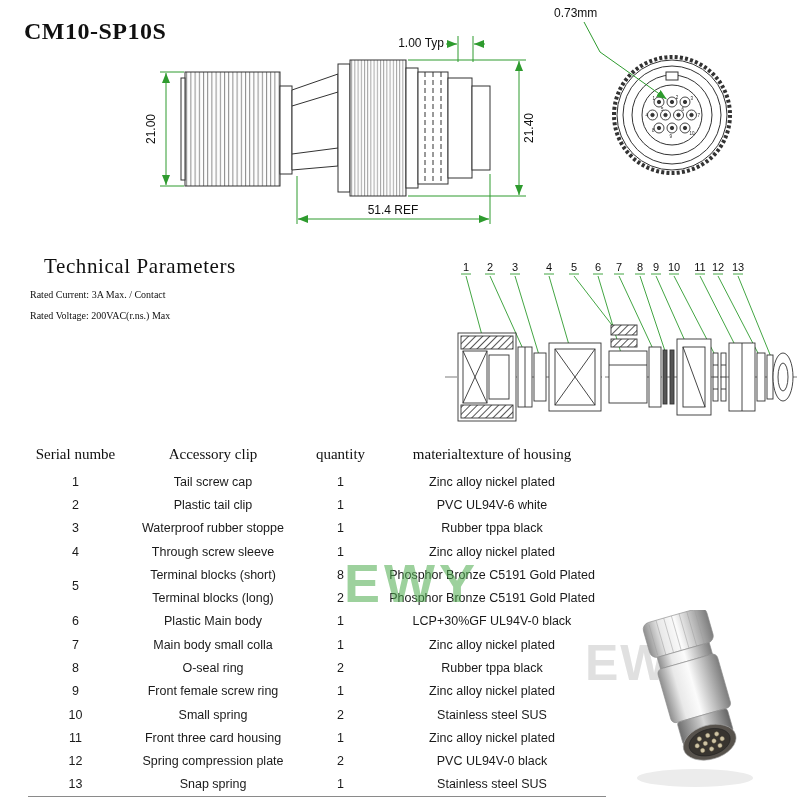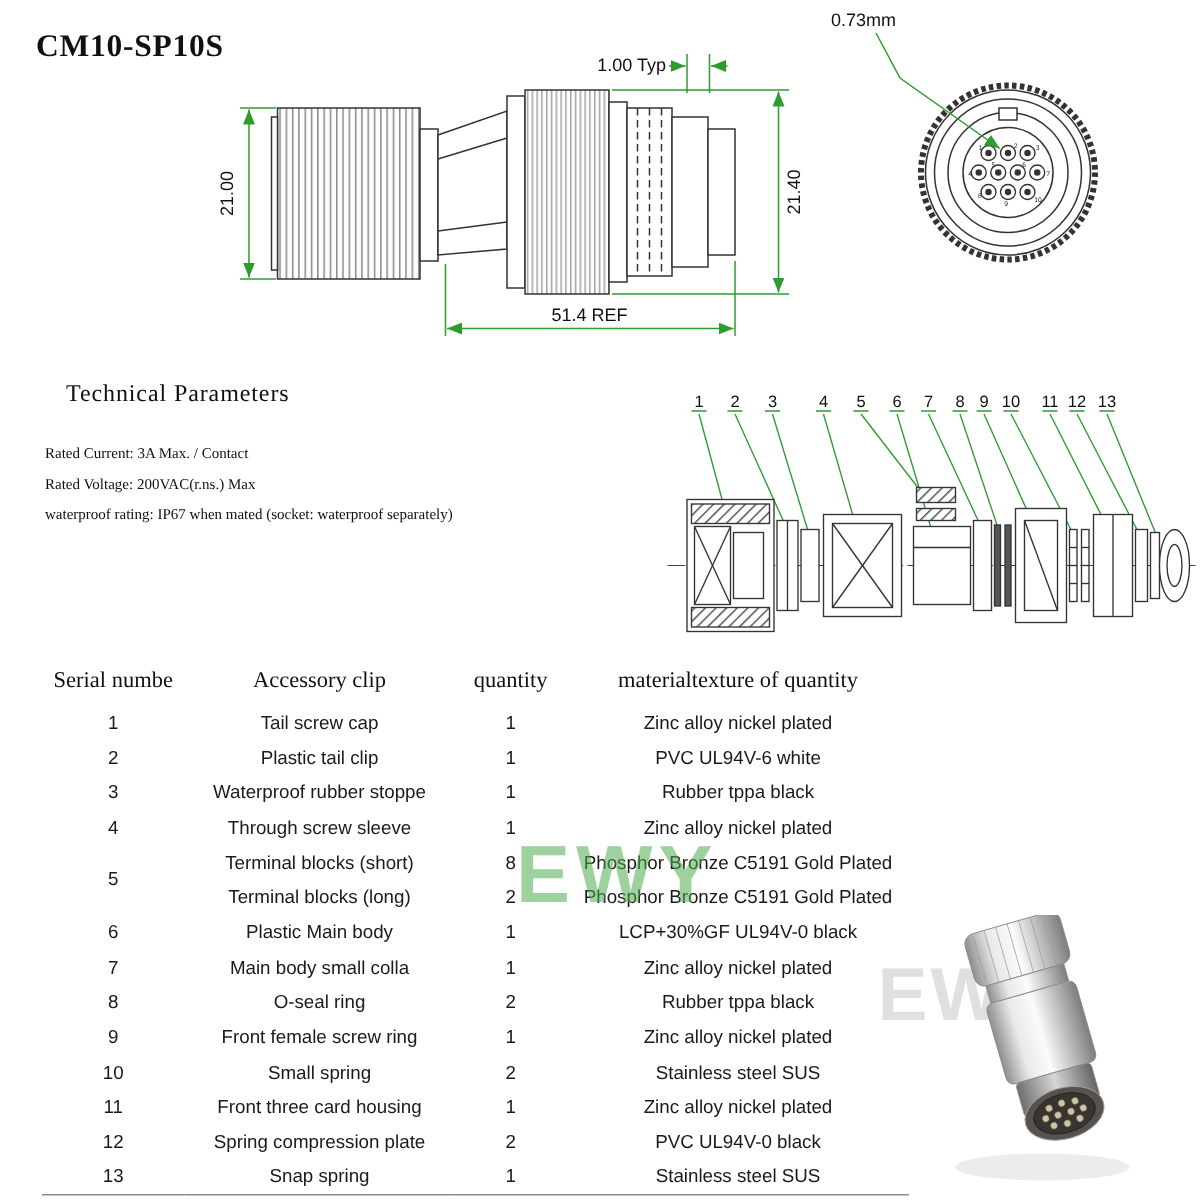--- a/index.html
+++ b/index.html
@@ -1,22 +1,22 @@
 <!DOCTYPE html>
 <html><head>
 <meta charset="utf-8">
 <style>
   * { margin:0; padding:0; box-sizing:border-box; }
   html,body { background:#fff; }
   body { font-family:"Liberation Sans", sans-serif; }
   #canvas { position:relative; width:800px; height:800px; background:#ffffff; overflow:hidden; }
   .abs { position:absolute; }
-  #title { left:24px; top:18px; font-family:"Liberation Serif", serif; font-weight:bold; font-size:21px; color:#101010; letter-spacing:0.5px;text-align:center; }
+  #title { left:24px; top:18px; font-family:"Liberation Serif", serif; font-weight:bold; font-size:24px; color:#101010; letter-spacing:0.5px;text-align:center; }
   #techparams { left:30px; top:254px; width:440px; font-family:"Liberation Serif", serif; color:#101010; }
-  #techparams .tp-head { font-size:16px; margin:0 0 21px 14px; letter-spacing:0.6px; }
+  #techparams .tp-head { font-size:21px; margin:0 0 6px 14px; letter-spacing:0.6px; }
   #techparams .line { font-size:10px; line-height:20.5px; white-space:nowrap; }
   #parts-table { left:28px; top:438px; width:578px; border-collapse:collapse; }
   #parts-table th { font-family:"Liberation Serif", serif; font-size:15px; font-weight:normal; height:32px; color:#101010; text-align:center; }
   #parts-table td { font-size:12.5px; text-align:center; height:23.3px; color:#1a1a1a; }
   #parts-table tr.lastrow td { border-bottom:1px solid #8a8a8a; }
   .col-serial { width:95px; } .col-name { width:180px; } .col-qty { width:75px; } .col-mat { width:228px; }
   .wm-green { left:344px; top:552px; font-size:54px; font-weight:bold; color:rgba(76,172,76,0.55); letter-spacing:4px; z-index:5; pointer-events:none; }
   .wm-gray { left:585px; top:634px; font-size:50px; font-weight:bold; color:#e0e0e0; letter-spacing:2px; z-index:1; pointer-events:none; }
   #product-photo { left:595px; top:610px; z-index:2; }
   svg text { font-family:"Liberation Sans", sans-serif; }
@@ -150,21 +150,20 @@
         </g>
     </g>
     <polyline points="44,22 60,52 126.5,99" fill="none" stroke="#2e9b2e" stroke-width="1" marker-end="url(#arF)"></polyline>
     <text class="dim-text" x="14" y="17">0.73mm</text>
   </svg>
 
   <div id="techparams" class="abs">
     <div class="tp-head">Technical Parameters</div>
     <div class="line">Rated Current: 3A Max. / Contact</div>
     <div class="line">Rated Voltage: 200VAC(r.ns.) Max</div>
-    <div class="line">waterproof rating: IP67 when mated (socket: waterproof separately)</div>
   </div>
 
   <svg class="abs" style="left:443px; top:255px;" width="357" height="185" viewBox="0 0 357 185">
     <defs>
       <pattern id="hatchE" width="5" height="5" patternUnits="userSpaceOnUse" patternTransform="rotate(45)">
         <rect width="5" height="5" fill="#fff"></rect>
         <line x1="0.5" y1="0" x2="0.5" y2="5" stroke="#555" stroke-width="1"></line>
       </pattern>
     </defs>
     <g>
@@ -280,21 +279,21 @@
       </g>
     </g>
   </svg>
 
   <table id="parts-table" class="abs">
     <thead>
       <tr>
         <th class="col-serial">Serial numbe</th>
         <th class="col-name">Accessory clip</th>
         <th class="col-qty">quantity</th>
-        <th class="col-mat">materialtexture of quantity</th>
+        <th class="col-mat">materialtexture of housing</th>
       </tr>
     </thead>
     <tbody>
       <tr>
         <td>1</td>
         <td>Tail screw cap</td>
         <td>1</td>
         <td>Zinc alloy nickel plated</td>
       </tr>
       <tr>

